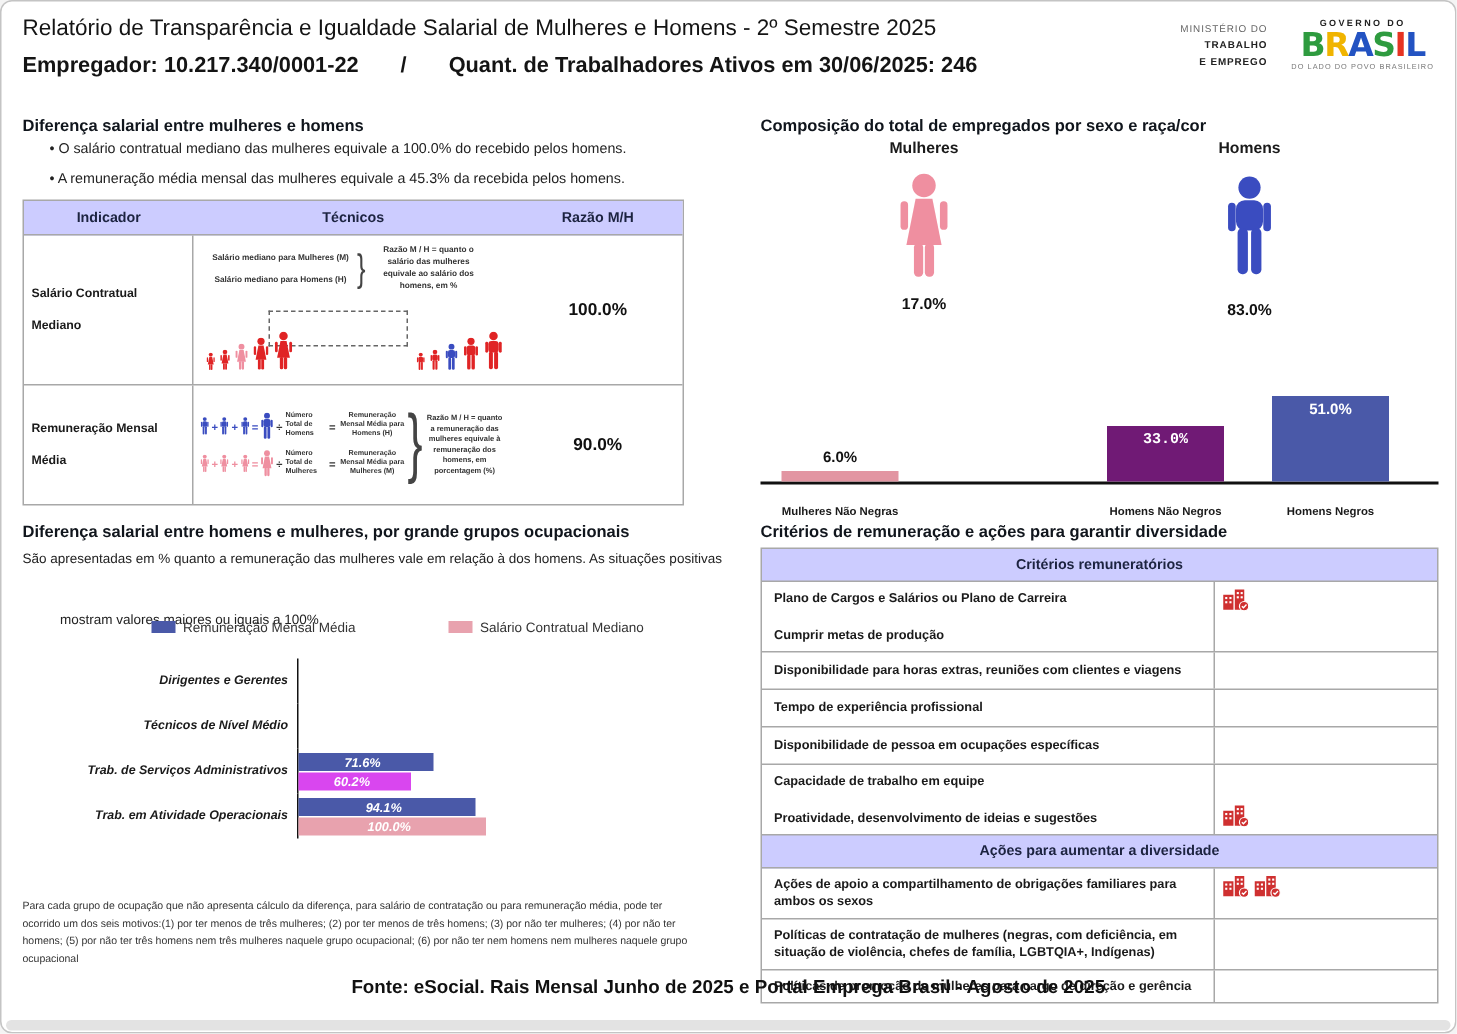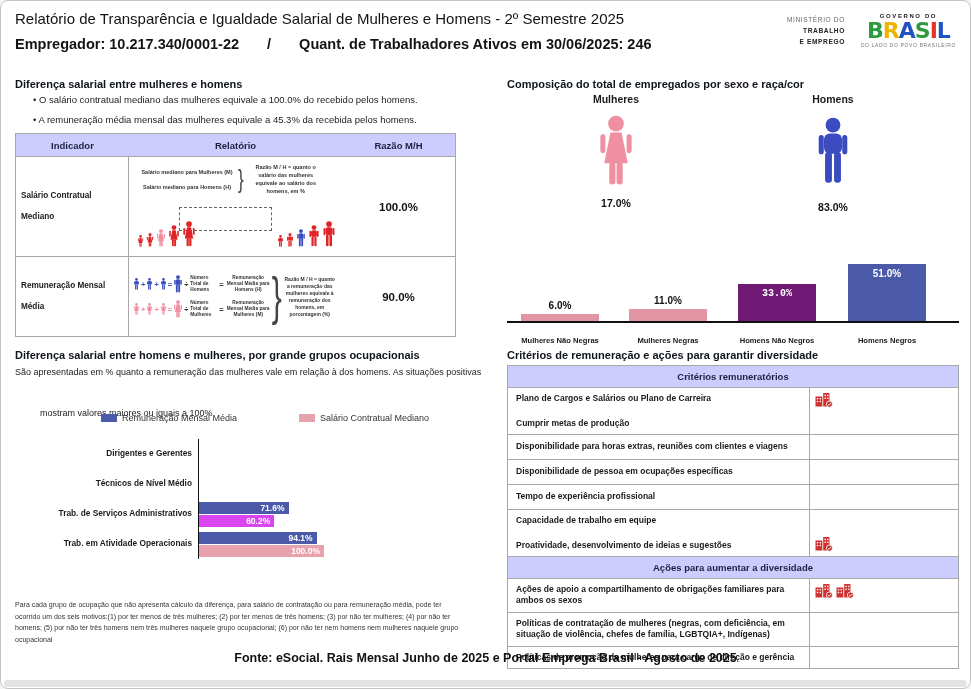--- a/index.html
+++ b/index.html
@@ -73,25 +73,25 @@
   .val-above { font-size:10px; font-weight:bold; color:#111; margin-bottom:3px; }
   .val-inside { position:absolute; top:4px; left:0; width:100%; text-align:center; font-size:10px; font-weight:bold; color:#fff; }
   .comp-cat { position:absolute; top:100%; margin-top:3px; left:50%; transform:translateX(-50%);
               white-space:nowrap; font-size:7.6px; font-weight:bold; color:#1a1a1a; }
   
   .desc { position:absolute; left:14px; font-size:9px; color:#222; }
   .legend { position:absolute; top:412px; left:100px; display:flex; gap:62px; }
   .lg-item { display:flex; align-items:center; gap:5px; font-size:9px; color:#333; }
   .lg-swatch { width:16px; height:8px; }
   .oc-chart { position:absolute; top:438px; left:14px; width:441px; }
-  .oc-row { display:flex; align-items:center; height:30px; }
+  .oc-row { display:flex; align-items:center; height:30px;font-style:italic; }
   .oc-label { width:183px; text-align:right; padding-right:6px; font-size:8.3px; font-weight:bold; color:#1a1a1a; line-height:1.1; }
   .oc-bars { flex:1; height:100%; border-left:1px solid #111; display:flex; flex-direction:column;
              justify-content:center; gap:1px; }
-  .oc-bar { height:12px; display:flex; align-items:center; justify-content:flex-end;
+  .oc-bar { height:12px; display:flex; align-items:center; justify-content:center;
             padding-right:4px; font-size:8.5px; font-weight:bold; color:#fff; }
   .footnote { position:absolute; top:598px; left:14px; width:450px; font-size:7px; line-height:1.65; color:#333; }
   
   .ct { position:absolute; top:364px; left:506px; width:452px; border:1px solid #a8a8a8; background:#fff; }
   .ct-header { background:#ccccff; border-bottom:1px solid #a8a8a8; text-align:center;
                font-size:9.5px; font-weight:bold; color:#1c2340; padding:5px 0; }
   .ct-row { display:flex; border-bottom:1px solid #a8a8a8; }
   .ct-row:last-child { border-bottom:none; }
   .ct-text { width:302px; border-right:1px solid #a8a8a8; padding:5px 8px; font-size:8.5px;
              font-weight:bold; color:#1a1a1a; line-height:1.35; display:flex; flex-direction:column; justify-content:center; }
@@ -170,21 +170,21 @@
 
   <div class="sec-title" style="top:77px; left:14px;">Diferença salarial entre mulheres e homens</div>
   <div class="bullets">
     <div>O salário contratual mediano das mulheres equivale a 100.0% do recebido pelos homens.</div>
     <div>A remuneração média mensal das mulheres equivale a 45.3% da recebida pelos homens.</div>
   </div>
 
   <div class="t1">
     <div class="t1-hd">
       <div class="c1">Indicador</div>
-      <div class="c2">Relatório</div>
+      <div class="c2">Técnicos</div>
       <div class="c3">Razão M/H</div>
     </div>
 
     <div class="t1-row r1">
       <div class="ind">
           <span>Salário Contratual Mediano</span>
         </div>
       <div class="def">
         <div class="d1-top">
           <div class="d1-labels">
@@ -305,25 +305,20 @@
   <div class="comp-value" style="top:196px; left:560px;">17.0%</div>
   <div class="comp-value" style="top:200px; left:777px;">83.0%</div>
 
   <div class="comp-chart">
     <div class="comp-base"></div>
     <div class="comp-slot" style="left:14px;">
       <div class="val-above">6.0%</div>
       <div class="bar" style="background: rgb(226, 149, 162); height: 6.72px;"></div>
       <div class="comp-cat">Mulheres Não Negras</div>
     </div>
-    <div class="comp-slot" style="left:122px;">
-      <div class="val-above">11.0%</div>
-      <div class="bar" style="background: rgb(226, 149, 162); height: 12.32px;"></div>
-      <div class="comp-cat">Mulheres Negras</div>
-    </div>
     <div class="comp-slot" style="left:231px;">
       <div class="bar" style="background: #701a75; height: 36.96px; font-family: Liberation Mono, monospace;">
         <div class="val-inside">33.0%</div>
       </div>
       <div class="comp-cat">Homens Não Negros</div>
     </div>
     <div class="comp-slot" style="left:341px;">
       <div class="bar" style="background: rgb(74, 89, 168); height: 57.12px;">
         <div class="val-inside">51.0%</div>
       </div>
@@ -400,27 +395,27 @@
       </div>
     </div>
     <div class="ct-row r-mid">
       <div class="ct-text">
           <div>Disponibilidade para horas extras, reuniões com clientes e viagens</div>
         </div>
       <div class="ct-icons"></div>
     </div>
     <div class="ct-row r-mid">
       <div class="ct-text">
-          <div>Disponibilidade de pessoa em ocupações específicas</div>
+          <div>Tempo de experiência profissional</div>
         </div>
       <div class="ct-icons"></div>
     </div>
     <div class="ct-row r-mid">
       <div class="ct-text">
-          <div>Tempo de experiência profissional</div>
+          <div>Disponibilidade de pessoa em ocupações específicas</div>
         </div>
       <div class="ct-icons"></div>
     </div>
     <div class="ct-row">
       <div class="ct-text two">
         <div>Capacidade de trabalho em equipe</div>
         <div>Proatividade, desenvolvimento de ideias e sugestões</div>
       </div>
       <div class="ct-icons bottom">
         <svg width="18" height="16" viewBox="0 0 18 15">

